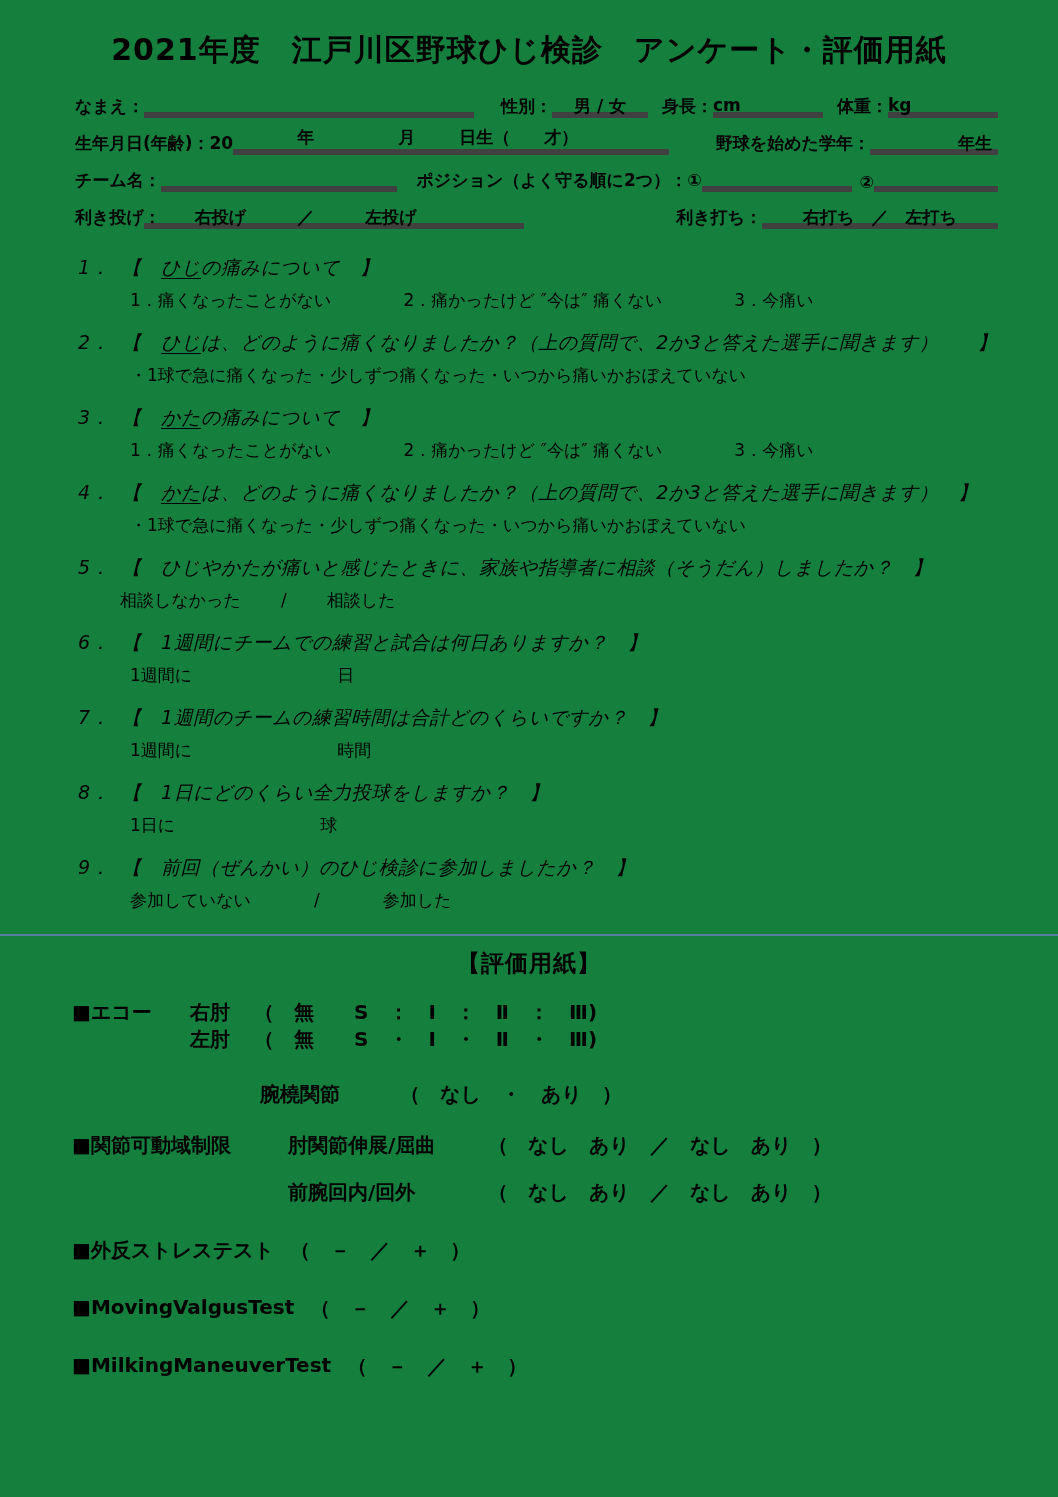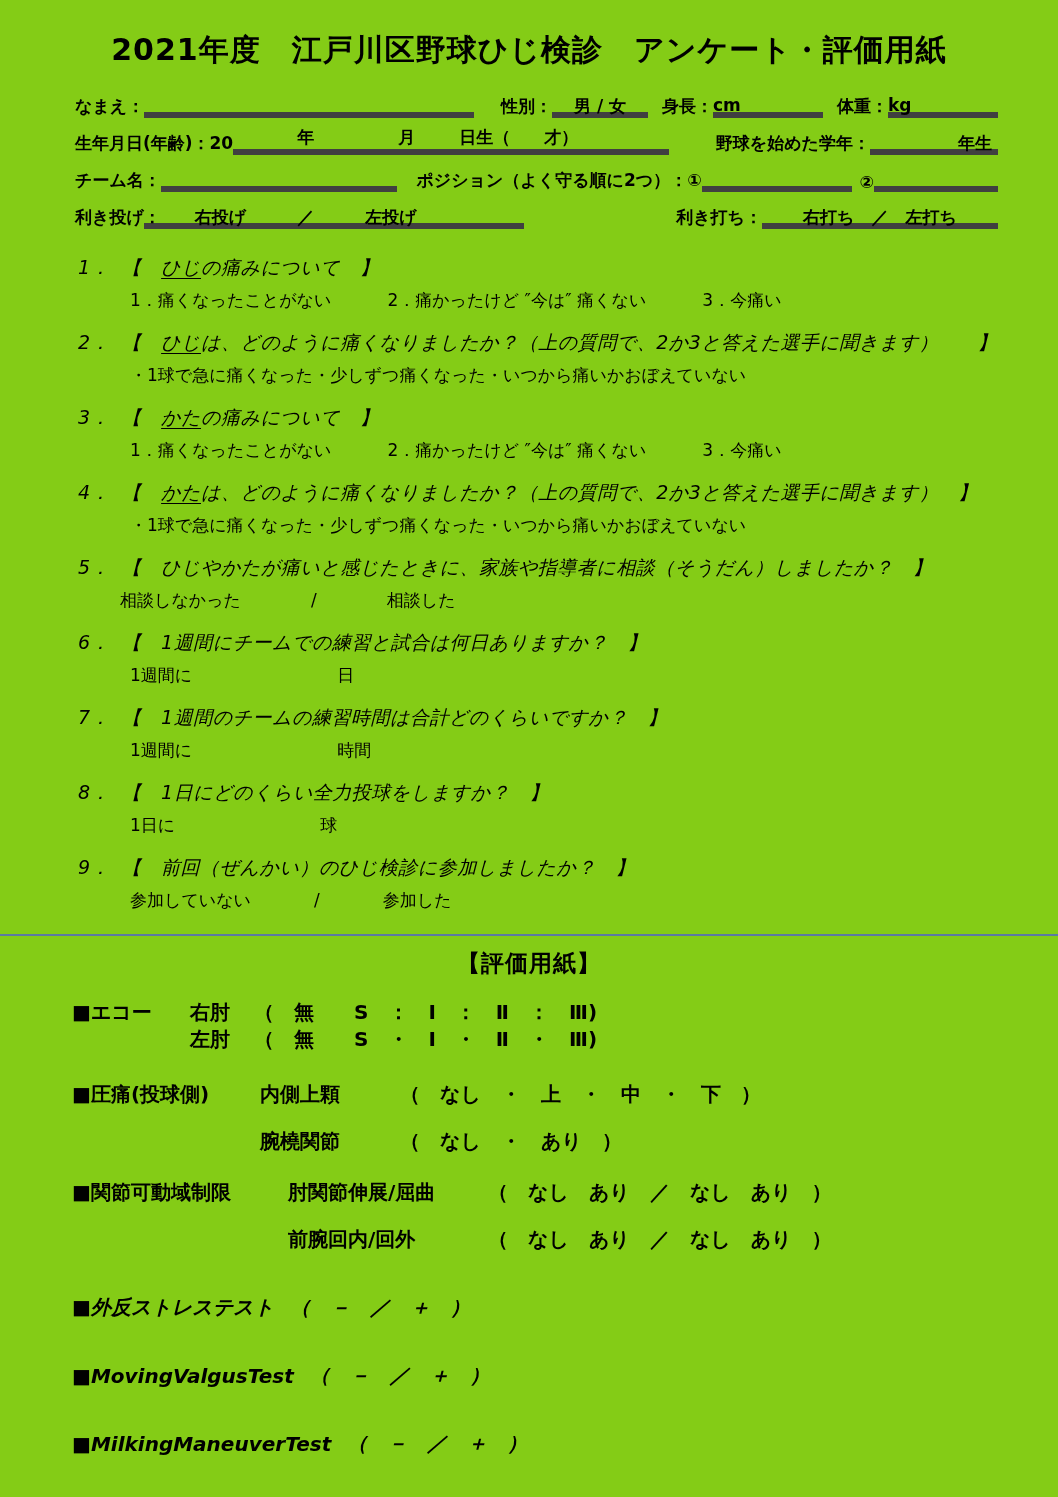--- a/index.html
+++ b/index.html
@@ -1,17 +1,17 @@
 <!DOCTYPE html>
 <html><head>
 <meta charset="utf-8">
 <style>
   html,body { margin:0; padding:0; background:#ffffff; }
   .page {
-    width:1058px; height:1497px; background:#84cc16; color:#000;
+    width:1058px; height:1497px; background:#15803d; color:#000;
     font-family:"DejaVu Sans","Liberation Sans",sans-serif;
     position:relative; box-sizing:border-box; overflow:hidden;
   }
   .title { padding-top:30px; text-align:center; font-size:30px; font-weight:700; letter-spacing:1px; }
 
   
   .header { margin:24px 60px 0 75px; font-weight:700; font-size:17px; }
   .hrow { display:flex; align-items:flex-end; margin-top:14px; white-space:nowrap; }
   .blank { display:inline-block; border-bottom:6px solid #404040; height:23px; box-sizing:border-box; vertical-align:bottom; }
   .lbl { display:inline-block; }
@@ -32,38 +32,38 @@
   .ml14 { margin-left:14px; }
   .ml8 { margin-left:8px; }
 
   
   .questions { margin:26px 55px 0 78px; }
   .q { margin-top:18px; }
   .q-head { font-size:19px; font-weight:400; font-style:italic; letter-spacing:0.5px; white-space:nowrap; }
   .q-head .qno { margin-right:12px; }
   .u { text-decoration:underline; text-underline-offset:4px; }
   .q-opts { margin:8px 0 0 52px; font-size:17px; display:flex; align-items:baseline; white-space:nowrap; }
-  .g60 { gap:56px; } .g45 { } .g70 { gap:70px;margin-left:42px; } .g140 { gap:145px; } .g85 { gap:63px; }
+  .g60 { gap:72px; } .g45 { } .g70 { gap:40px;margin-left:42px; } .g140 { gap:145px; } .g85 { gap:63px; }
 
   
   .divider { margin-top:22px; border-top:2px solid #5b7aa2; }
   .eval-title { text-align:center; font-size:23px; font-weight:600; margin-top:12px; letter-spacing:1px; }
   .eval { margin-left:72px; font-size:20px; font-weight:700; }
   .erow { display:flex; white-space:nowrap; align-items:baseline; }
   .echo-block { margin-top:20px; }
   .e-lbl { width:118px; }
   .e-side { width:64px; }
   .press-block { margin-top:28px; }
   .p-lbl { width:188px; }
   .p-site { width:140px; }
   .mt20 { margin-top:20px; }
   .rom-block { margin-top:24px; }
   .r-lbl { width:216px; }
   .r-site { width:200px; }
-  .t-row { margin-top:41px; display:flex; white-space:nowrap; align-items:center;font-style:italic; }
+  .t-row { margin-top:31px; display:flex; white-space:nowrap; align-items:flex-start; }
   .t-lbl { margin-right:16px; }
 </style>
 </head>
 <body>
 
 <div class="page">
 
   <div class="title">2021年度　江戸川区野球ひじ検診　アンケート・評価用紙</div>
 
   <div class="header">
@@ -200,25 +200,20 @@
         <span>（　無　　S　：　Ⅰ　：　Ⅱ　：　Ⅲ)</span>
       </div>
       <div class="erow">
         <span class="e-lbl"></span>
         <span class="e-side">左肘</span>
         <span>（　無　　S　・　Ⅰ　・　Ⅱ　・　Ⅲ)</span>
       </div>
     </div>
 
     <div class="press-block">
-      <div class="erow">
-        <span class="p-lbl">■圧痛(投球側)</span>
-        <span class="p-site">内側上顆</span>
-        <span>（　なし　・　上　・　中　・　下　）</span>
-      </div>
       <div class="erow mt20">
         <span class="p-lbl"></span>
         <span class="p-site">腕橈関節</span>
         <span>（　なし　・　あり　）</span>
       </div>
     </div>
 
     <div class="rom-block">
       <div class="erow">
         <span class="r-lbl">■関節可動域制限</span>

